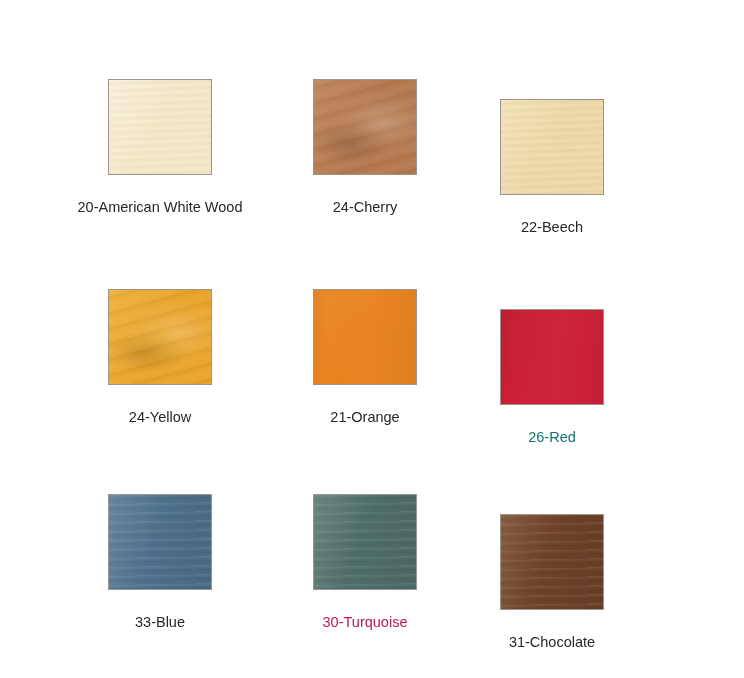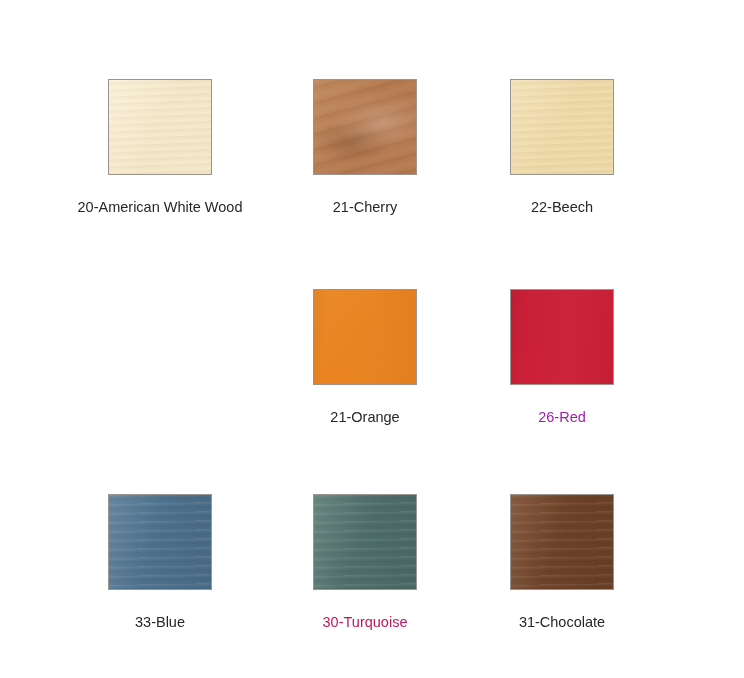--- a/index.html
+++ b/index.html
@@ -24,21 +24,21 @@
     position: absolute;
     width: 200px;
     display: flex;
     flex-direction: column;
     align-items: center;
   }
 
   
   .col-0 { left: 60px; }
   .col-1 { left: 265px; }
-  .col-2 { left: 462px; }
+  .col-2 { left: 452px; margin-top: 20px; }
 
   
   .row-0 { top: 79px; }
   .row-1 { top: 289px; }
   .row-2 { top: 494px; }
 
   .swatch-chip {
     position: relative;
     width: 104px;
     height: 96px;
@@ -140,43 +140,49 @@
     <div class="swatch-chip grain-soft" style="border-color: rgb(154, 149, 142);">
       <div class="base" style="background: linear-gradient(118deg, rgb(251, 241, 218) 0%, rgb(245, 231, 200) 48%, rgb(245, 231, 200) 100%);"></div>
     </div>
     <div class="swatch-label" style="color: rgb(39, 39, 39);">20-American White Wood</div>
   </div>
 
   <div class="swatch-cell col-1 row-0">
     <div class="swatch-chip grain-chevron" style="border-color: rgb(154, 149, 142);">
       <div class="base" style="background: linear-gradient(118deg, rgb(192, 138, 95) 0%, rgb(181, 121, 79) 48%, rgb(181, 121, 79) 100%);"></div>
     </div>
-    <div class="swatch-label" style="color: rgb(39, 39, 39);">21-Cherry</div>
+    <div class="swatch-label" style="color: rgb(39, 39, 39);">24-Cherry</div>
   </div>
 
   <div class="swatch-cell col-2 row-0">
     <div class="swatch-chip grain-soft" style="border-color: rgb(154, 149, 142);">
       <div class="base" style="background: linear-gradient(118deg, rgb(244, 227, 186) 0%, rgb(239, 217, 168) 48%, rgb(239, 217, 168) 100%);"></div>
     </div>
     <div class="swatch-label" style="color: rgb(39, 39, 39);">22-Beech</div>
   </div>
 
+  <div class="swatch-cell col-0 row-1">
+    <div class="swatch-chip grain-chevron" style="border-color: rgb(154, 149, 142);">
+      <div class="base" style="background: linear-gradient(118deg, rgb(239, 179, 66) 0%, rgb(233, 165, 44) 48%, rgb(233, 165, 44) 100%);"></div>
+    </div>
+    <div class="swatch-label" style="color: rgb(39, 39, 39);">24-Yellow</div>
+  </div>
 
   <div class="swatch-cell col-1 row-1">
     <div class="swatch-chip grain-flat" style="border-color: rgb(154, 149, 142);">
       <div class="base" style="background: linear-gradient(118deg, rgb(236, 139, 43) 0%, rgb(232, 130, 30) 48%, rgb(232, 130, 30) 100%);"></div>
     </div>
     <div class="swatch-label" style="color: rgb(39, 39, 39);">21-Orange</div>
   </div>
 
   <div class="swatch-cell col-2 row-1">
     <div class="swatch-chip grain-flat" style="border-color: rgb(154, 149, 142);">
       <div class="base" style="background: linear-gradient(118deg, rgb(198, 32, 54) 0%, rgb(204, 31, 54) 48%, rgb(204, 31, 54) 100%);"></div>
     </div>
-    <div class="swatch-label" style="color: #a21caf;">26-Red</div>
+    <div class="swatch-label" style="color: #0f766e;">26-Red</div>
   </div>
 
   <div class="swatch-cell col-0 row-2">
     <div class="swatch-chip grain-horizontal" style="border-color: rgb(154, 149, 142);">
       <div class="base" style="background: linear-gradient(118deg, rgb(87, 123, 150) 0%, rgb(78, 113, 141) 48%, rgb(78, 113, 141) 100%);"></div>
     </div>
     <div class="swatch-label" style="color: rgb(39, 39, 39);">33-Blue</div>
   </div>
 
   <div class="swatch-cell col-1 row-2">

